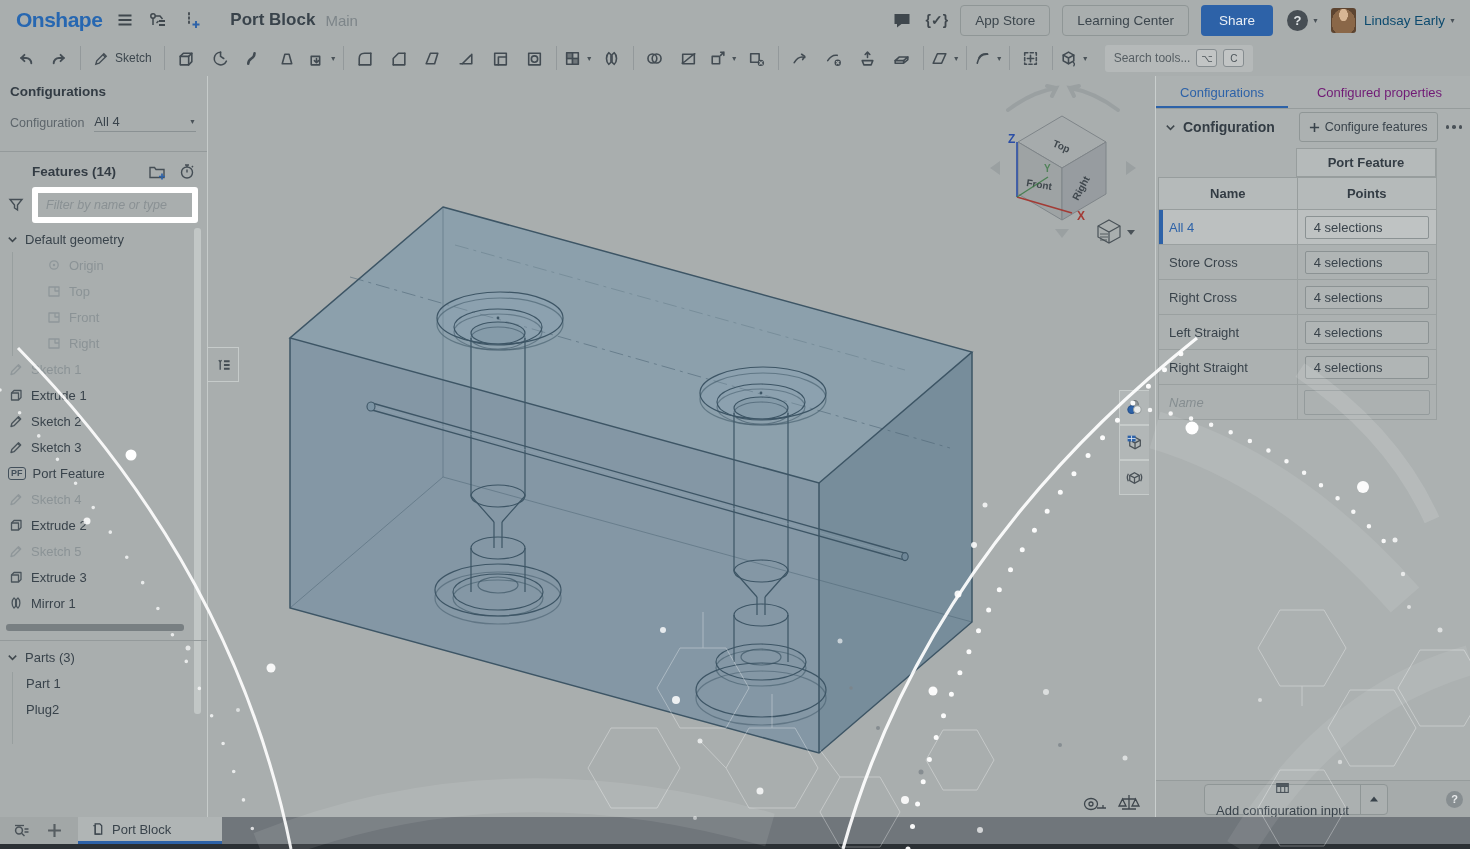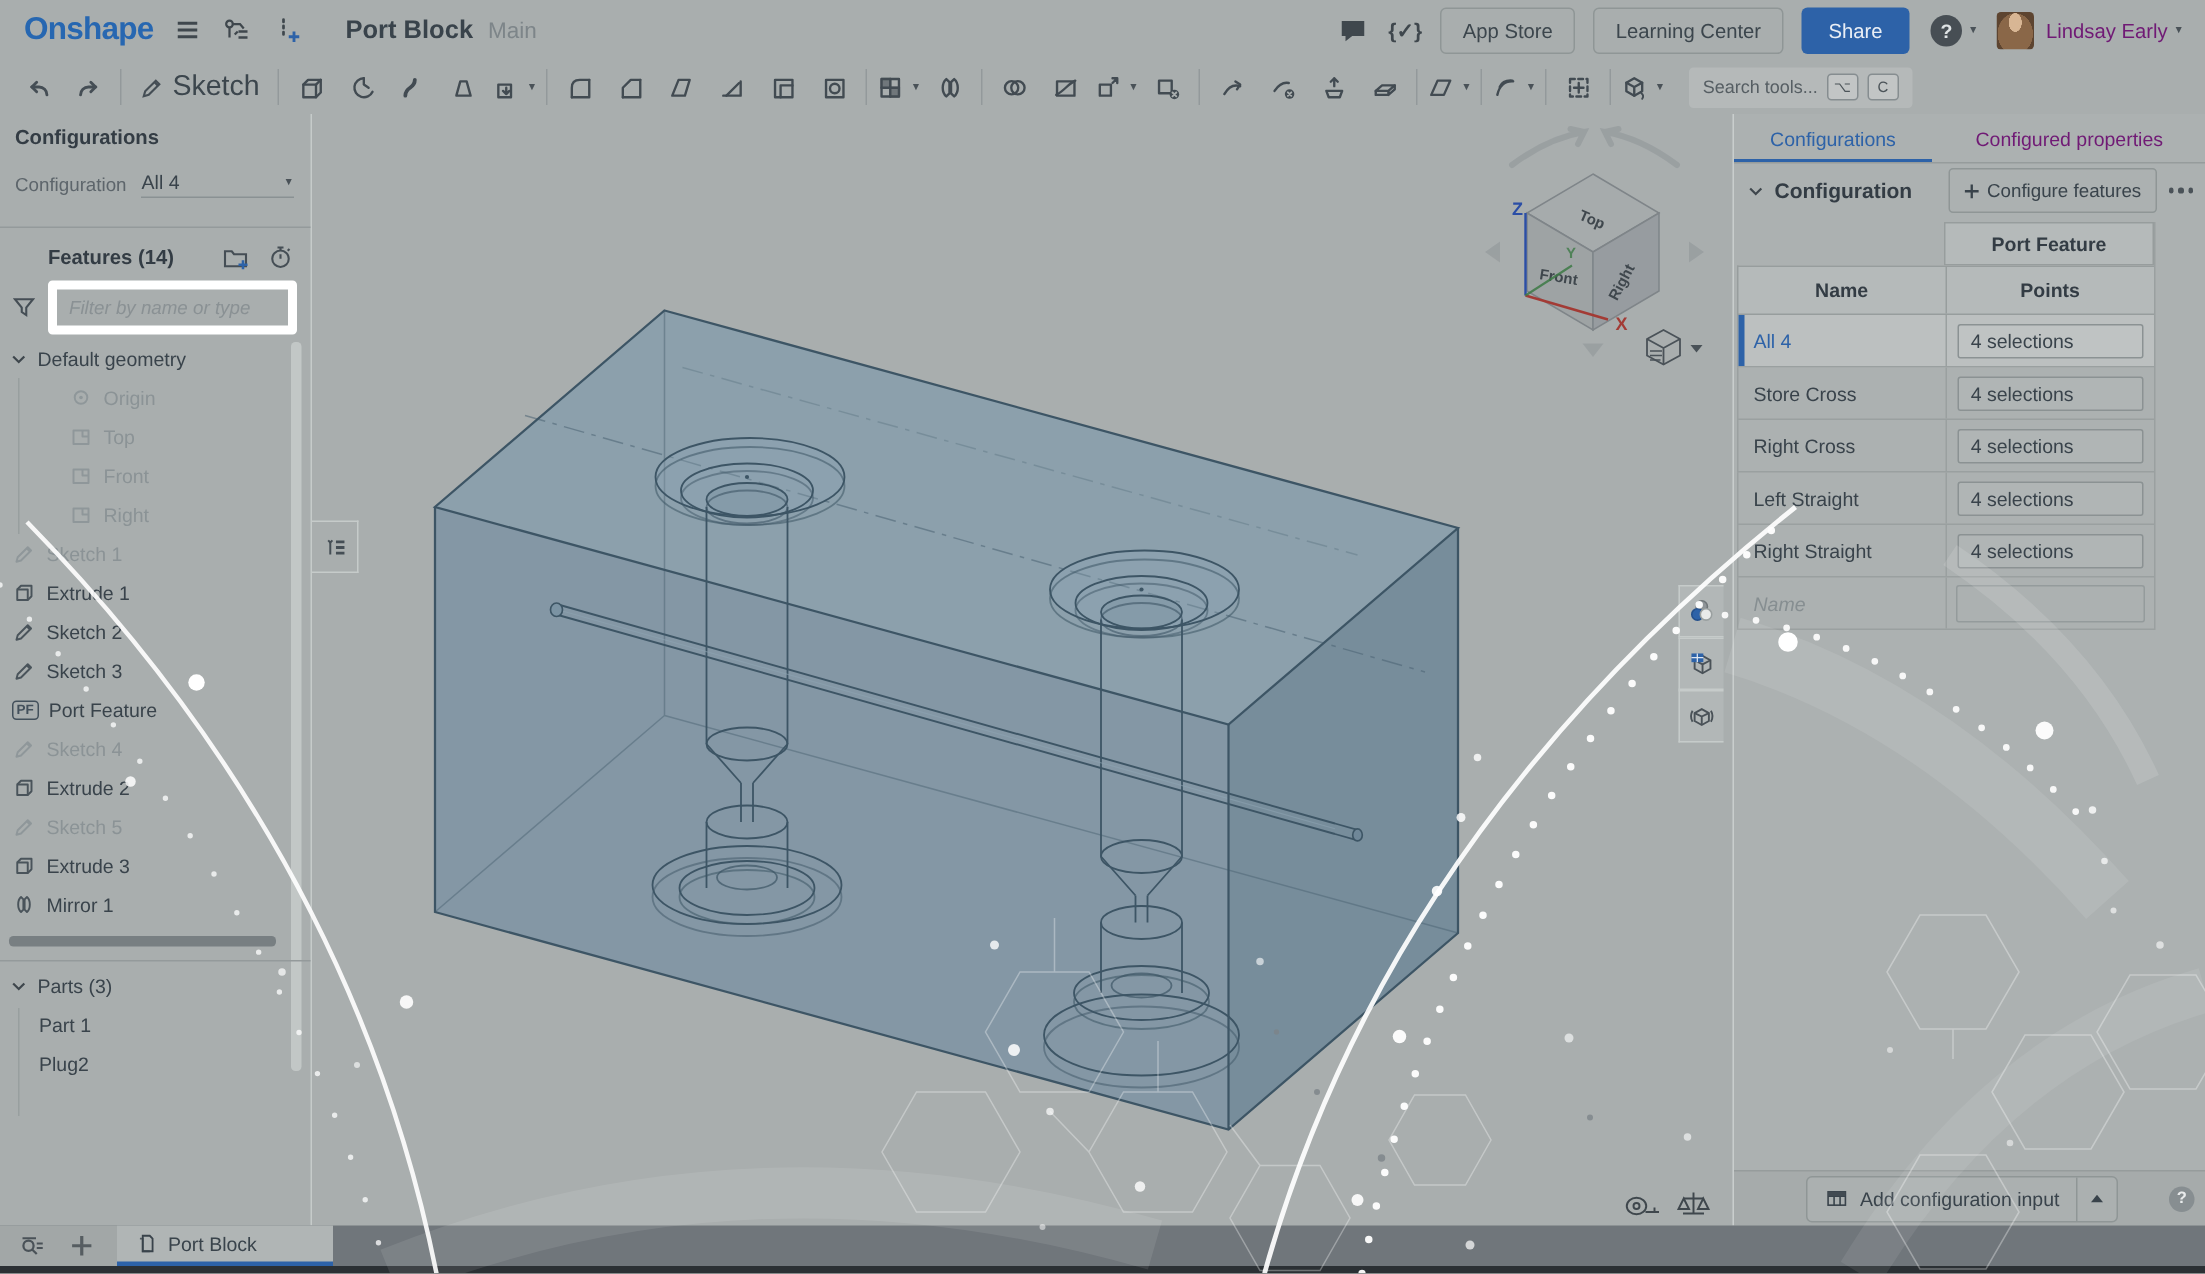--- a/index.html
+++ b/index.html
@@ -17,27 +17,27 @@
   .pillbtn{height:29px;line-height:29px;padding:0 14px;border:1px solid #8f9696;border-radius:4px;
            font-size:13.5px;color:#3c464d;margin-left:12px;cursor:pointer;}
   .sharebtn{height:31px;line-height:31px;padding:0 18px;border-radius:4px;background:#2d62a8;color:#e9eef5;
             font-size:13.5px;margin-left:12px;cursor:pointer;}
   .helpcircle{width:21px;height:21px;border-radius:50%;background:#474e54;color:#dfe3e5;font-size:13px;font-weight:700;
               display:flex;align-items:center;justify-content:center;margin-left:14px;cursor:pointer;}
   .caret{font-size:7px;color:#4a5258;margin-left:4px;}
   .avatar{width:25px;height:25px;border-radius:3px;margin-left:12px;cursor:pointer;
      background:radial-gradient(ellipse at 50% 28%,#d8b694 0 24%,rgba(0,0,0,0) 25%),
                 radial-gradient(ellipse at 50% 58%,#8a6748 0 66%,#5d4430 67%);}
-  .username{font-size:13.5px;color:#701a75;margin-left:8px;cursor:pointer;}
+  .username{font-size:13.5px;color:#0c4a6e;margin-left:8px;cursor:pointer;}
   
   #toolbar{position:absolute;left:0;top:40px;width:1470px;height:36px;display:flex;align-items:center;}
   .tb-btn{height:30px;min-width:30px;display:flex;align-items:center;justify-content:center;border-radius:3px;cursor:pointer;padding:0 2px;}
   .tb-div{width:1px;height:24px;background:#93999b;margin:0 4px;}
   #toolbar-tools{display:flex;align-items:center;}
-  .sketchbtn{display:flex;align-items:center;gap:5px;font-size:19px;color:#3c464d;padding:0 8px;height:30px;cursor:pointer;}
+  .sketchbtn{display:flex;align-items:center;gap:5px;font-size:12px;color:#3c464d;padding:0 8px;height:30px;cursor:pointer;}
   .searchbox{display:flex;align-items:center;gap:6px;height:27px;background:rgba(255,255,255,.14);border-radius:3px;
              padding:0 9px;margin-left:14px;cursor:text;}
   .searchbox .ph{font-size:12px;color:#565e63;}
   .keycap{min-width:15px;height:16px;padding:0 2px;border:1px solid #868d90;border-radius:3px;font-size:10px;color:#4c5459;
           display:flex;align-items:center;justify-content:center;background:rgba(255,255,255,.18);}
   
   #left-panel{position:absolute;left:0;top:76px;width:207px;height:741px;background:#a9aeae;border-right:1px solid #c6cbca;}
   .lp-title{position:absolute;left:10px;top:8px;font-size:13.5px;font-weight:700;color:#333c44;}
   .cfg-row1{position:absolute;left:10px;top:36px;width:186px;height:22px;display:flex;align-items:center;}
   .cfg-label{font-size:12.5px;color:#5d656b;}
@@ -95,21 +95,21 @@
   .cfg-row.selected::before{content:"";position:absolute;left:0;top:0;width:4px;height:100%;background:#2d62a8;}
   .cfg-newrow{display:flex;height:34px;border-bottom:1px solid #9aa0a0;border-left:1px solid #9aa0a0;}
   .cfg-newrow .ph{width:138px;display:flex;align-items:center;padding-left:10px;box-sizing:border-box;
                   font-size:13px;font-style:italic;color:#868e91;cursor:text;}
   .cfg-newrow .pcell{width:140px;border-left:1px solid #9aa0a0;box-sizing:border-box;display:flex;align-items:center;justify-content:center;}
   .empty-box{width:124px;height:23px;border:1px solid rgba(120,128,130,.45);border-radius:2px;}
   .rp-footer{position:absolute;left:0;bottom:0;width:315px;height:36px;background:#a6abab;border-top:1px solid #969c9c;
              display:flex;align-items:center;}
   .addcfg-btn{margin-left:48px;height:29px;display:flex;align-items:center;border:1px solid #8f9696;border-radius:4px;
               background:#abb0b0;cursor:pointer;}
-  .addcfg-btn .lab{display:flex;align-items:center;gap:7px;padding:0 11px;font-size:13px;color:#39434b;}
+  .addcfg-btn .lab{display:flex;align-items:center;gap:7px;padding:0 11px;font-size:13px;color:#39434b;flex-direction:column;}
   .addcfg-btn .drop{width:26px;height:100%;border-left:1px solid #8f9696;display:flex;align-items:center;justify-content:center;}
   .rp-help{width:17px;height:17px;border-radius:50%;background:#878e91;color:#e9ebec;font-size:11px;font-weight:700;
            display:flex;align-items:center;justify-content:center;margin-left:auto;margin-right:8px;cursor:pointer;}
   
   .vp-strip{position:absolute;left:1119px;top:390px;width:29px;}
   .vp-strip .sbtn{width:29px;height:33px;background:#b2b7b7;border:1px solid #c6cbca;border-right:none;
                   display:flex;align-items:center;justify-content:center;cursor:pointer;}
   
   #bottom-bar{position:absolute;left:0;top:817px;width:1470px;height:27px;background:#70767b;}
   .bb-left{position:absolute;left:0;top:0;width:78px;height:27px;background:#a2a7a7;display:flex;align-items:center;gap:16px;padding-left:12px;box-sizing:border-box;}

